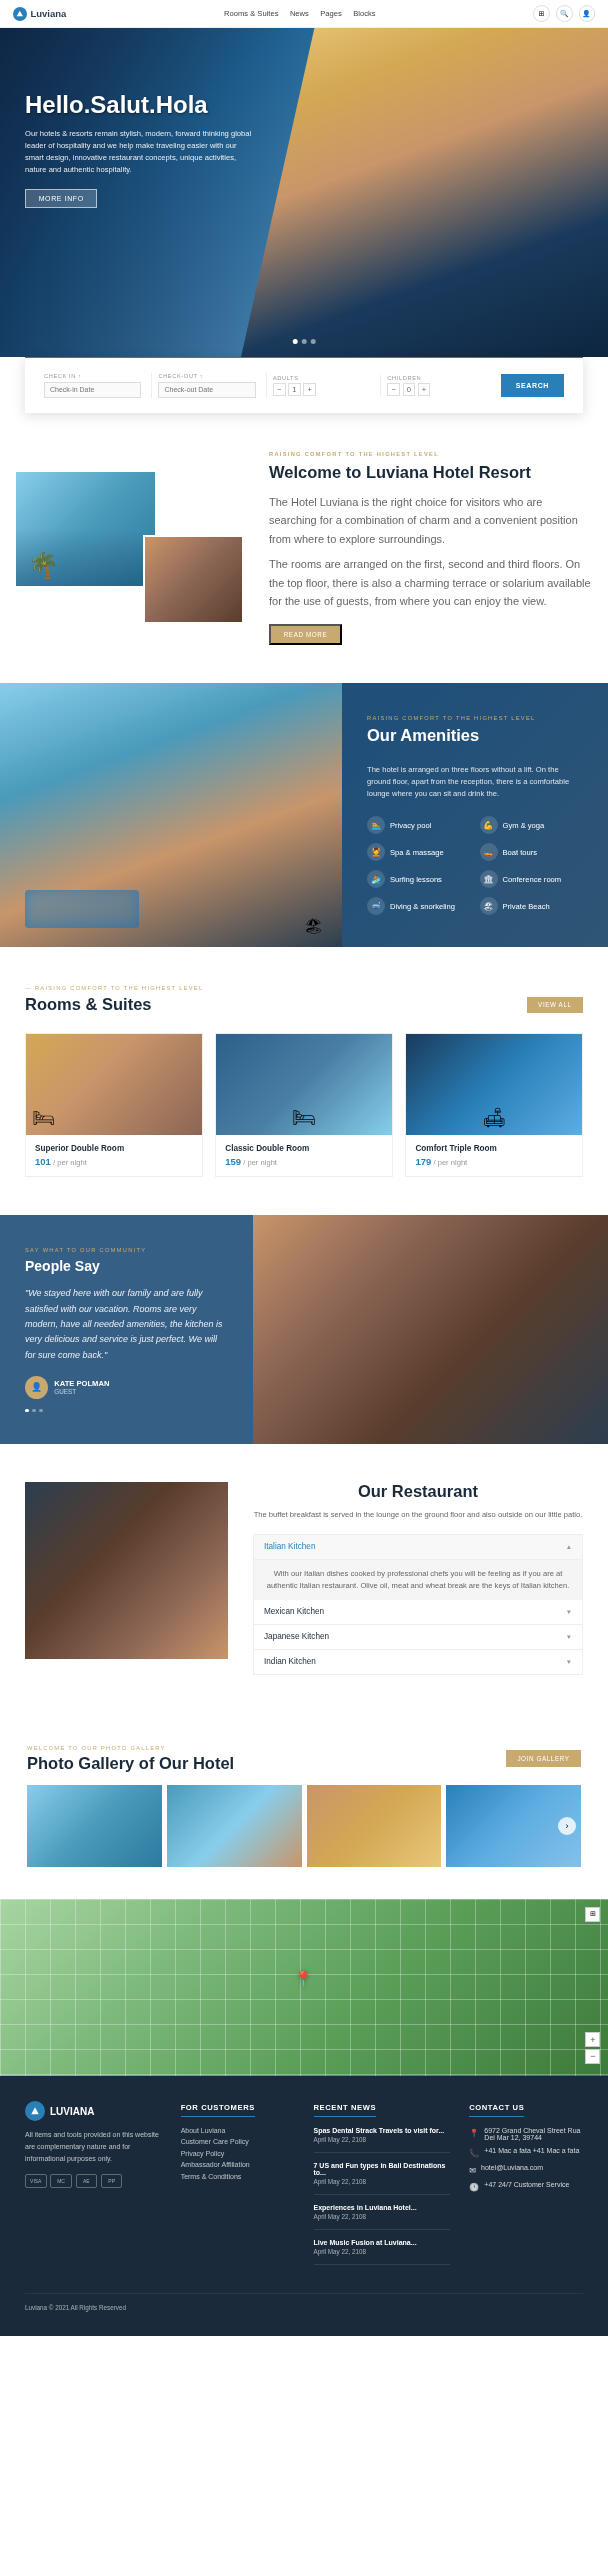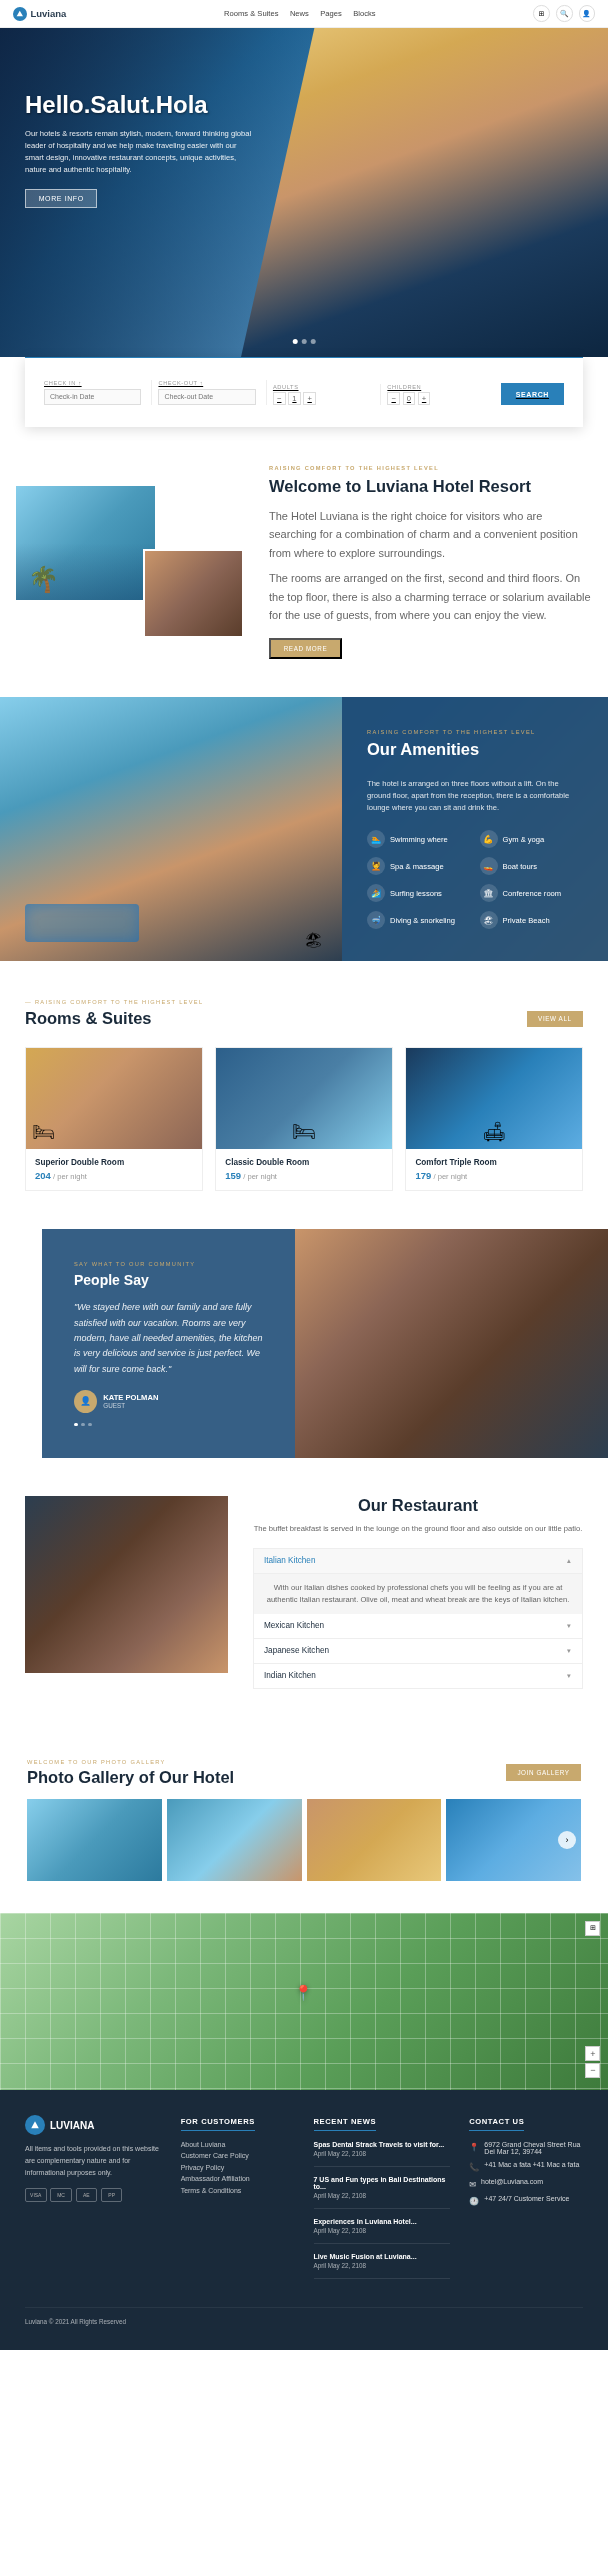--- a/index.html
+++ b/index.html
@@ -62,28 +62,27 @@
       font-size: 7px;
       cursor: pointer;
       letter-spacing: 0.6px;
       text-transform: uppercase;
     }
 
     
     .booking-bar {
       background: white;
       box-shadow: 0 2.5px 12.7px rgba(0,0,0,0.15);
-      padding: 22px 19px;
-      display: flex;
-      align-items: flex-end;
+      padding: 15px 19px;
+      display: flex;
+      align-items: center;
       gap: 6.3px;
       position: relative;
       z-index: 5;
       border-top: 1.9px solid #2980b9;
-      text-decoration: underline;
     }
     .booking-field {
       flex: 1;
       display: flex;
       flex-direction: column;
       border-right: 0.6px solid #eee;
       padding-right: 10px;
     }
     .booking-field:last-of-type { border-right: none; }
     .booking-field label { font-size: 5.7px; text-transform: uppercase; color: #999; letter-spacing: 0.6px; margin-bottom: 2.5px; }
@@ -215,23 +214,22 @@
     .room-price strong { color: #2980b9; font-size: 9.5px; }
 
     
     .testimonial-section {
       display: flex;
       min-height: 177px;
     }
     .testimonial-content {
       flex: 0 0 253px;
       background: rgba(32, 78, 120, 0.9);
-      padding: 32px 32px;
-      color: white;
-      margin-left: 42px;
+      padding: 32px 25px;
+      color: white;
     }
     .testimonial-label { font-size: 5.7px; text-transform: uppercase; letter-spacing: 1.3px; color: #c8a96e; margin-bottom: 5px; }
     .testimonial-title { font-size: 14px; font-weight: 700; margin-bottom: 12.7px; }
     .testimonial-quote { font-size: 9px; font-style: italic; line-height: 1.7; opacity: 0.9; margin-bottom: 12.7px; }
     .testimonial-author { display: flex; align-items: center; gap: 6.3px; }
     .author-avatar { width: 23px; height: 23px; border-radius: 50%; background: #c8a96e; display: flex; align-items: center; justify-content: center; font-size: 9px; color: white; }
     .author-name { font-size: 7.6px; font-weight: 700; }
     .author-role { font-size: 6.3px; opacity: 0.7; }
     .testimonial-bg {
       flex: 1;
@@ -553,21 +551,21 @@
     <div class="pool-deco"></div>
     <div class="chairs-deco">🏖</div>
   </div>
   <div class="amenities-content">
     <div class="amenities-label">RAISING COMFORT TO THE HIGHEST LEVEL</div>
     <h2 class="amenities-title">Our Amenities</h2>
     <p class="amenities-text">The hotel is arranged on three floors without a lift. On the ground floor, apart from the reception, there is a comfortable lounge where you can sit and drink the.</p>
     <div class="amenities-grid">
       <div class="amenity-item">
         <div class="amenity-icon">🏊</div>
-        <span>Swimming where</span>
+        <span>Privacy pool</span>
       </div>
       <div class="amenity-item">
         <div class="amenity-icon">💪</div>
         <span>Gym &amp; yoga</span>
       </div>
       <div class="amenity-item">
         <div class="amenity-icon">💆</div>
         <span>Spa &amp; massage</span>
       </div>
       <div class="amenity-item">
@@ -601,21 +599,21 @@
     <button class="view-all-btn">VIEW ALL</button>
   </div>
   <div class="rooms-grid">
     <div class="room-card">
       <div class="room-img room-img-1">
         <div class="room-bed">🛏</div>
       </div>
       <div class="room-info">
         <div class="room-name">Superior Double Room</div>
         <div class="room-price">
-          <strong>204</strong>
+          <strong>101</strong>
           <span>/ per night</span>
         </div>
       </div>
     </div>
     <div class="room-card">
       <div class="room-img room-img-2"></div>
       <div class="room-info">
         <div class="room-name">Classic Double Room</div>
         <div class="room-price">
           <strong>159</strong>

